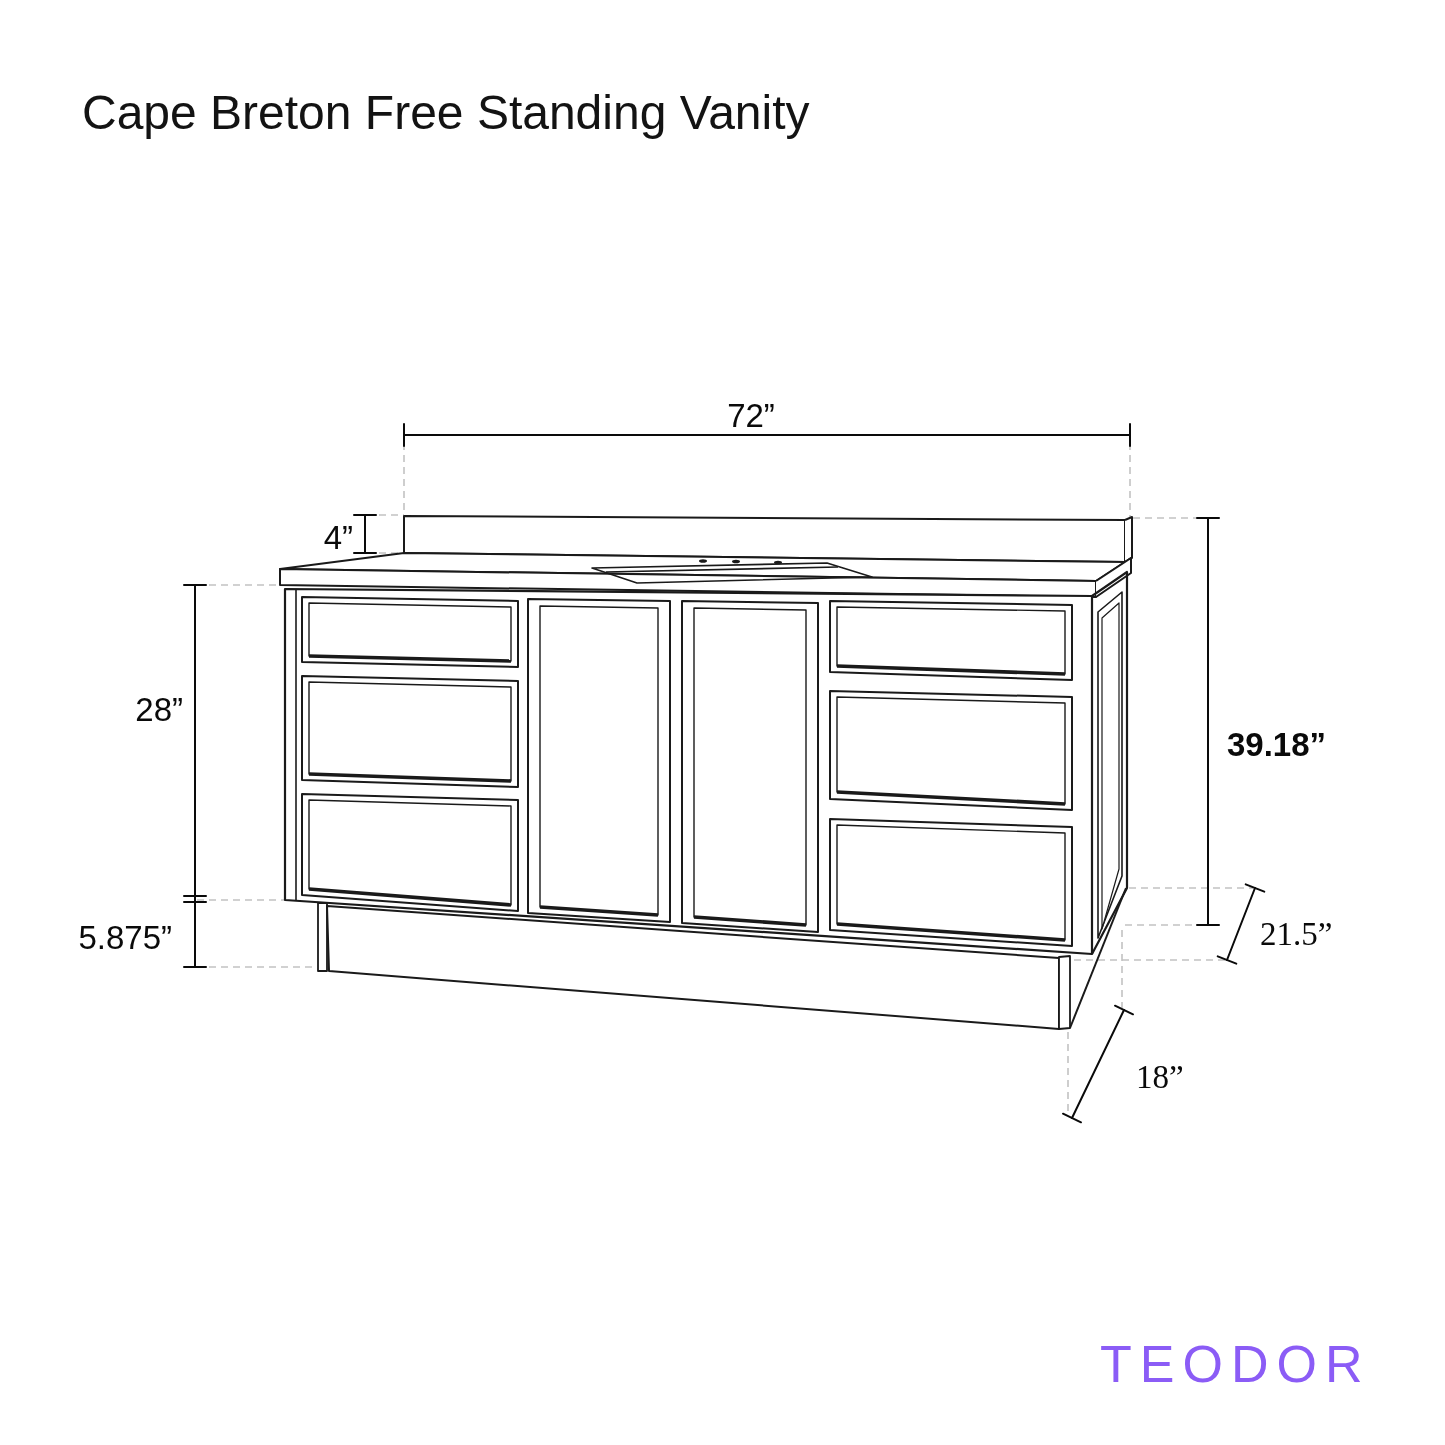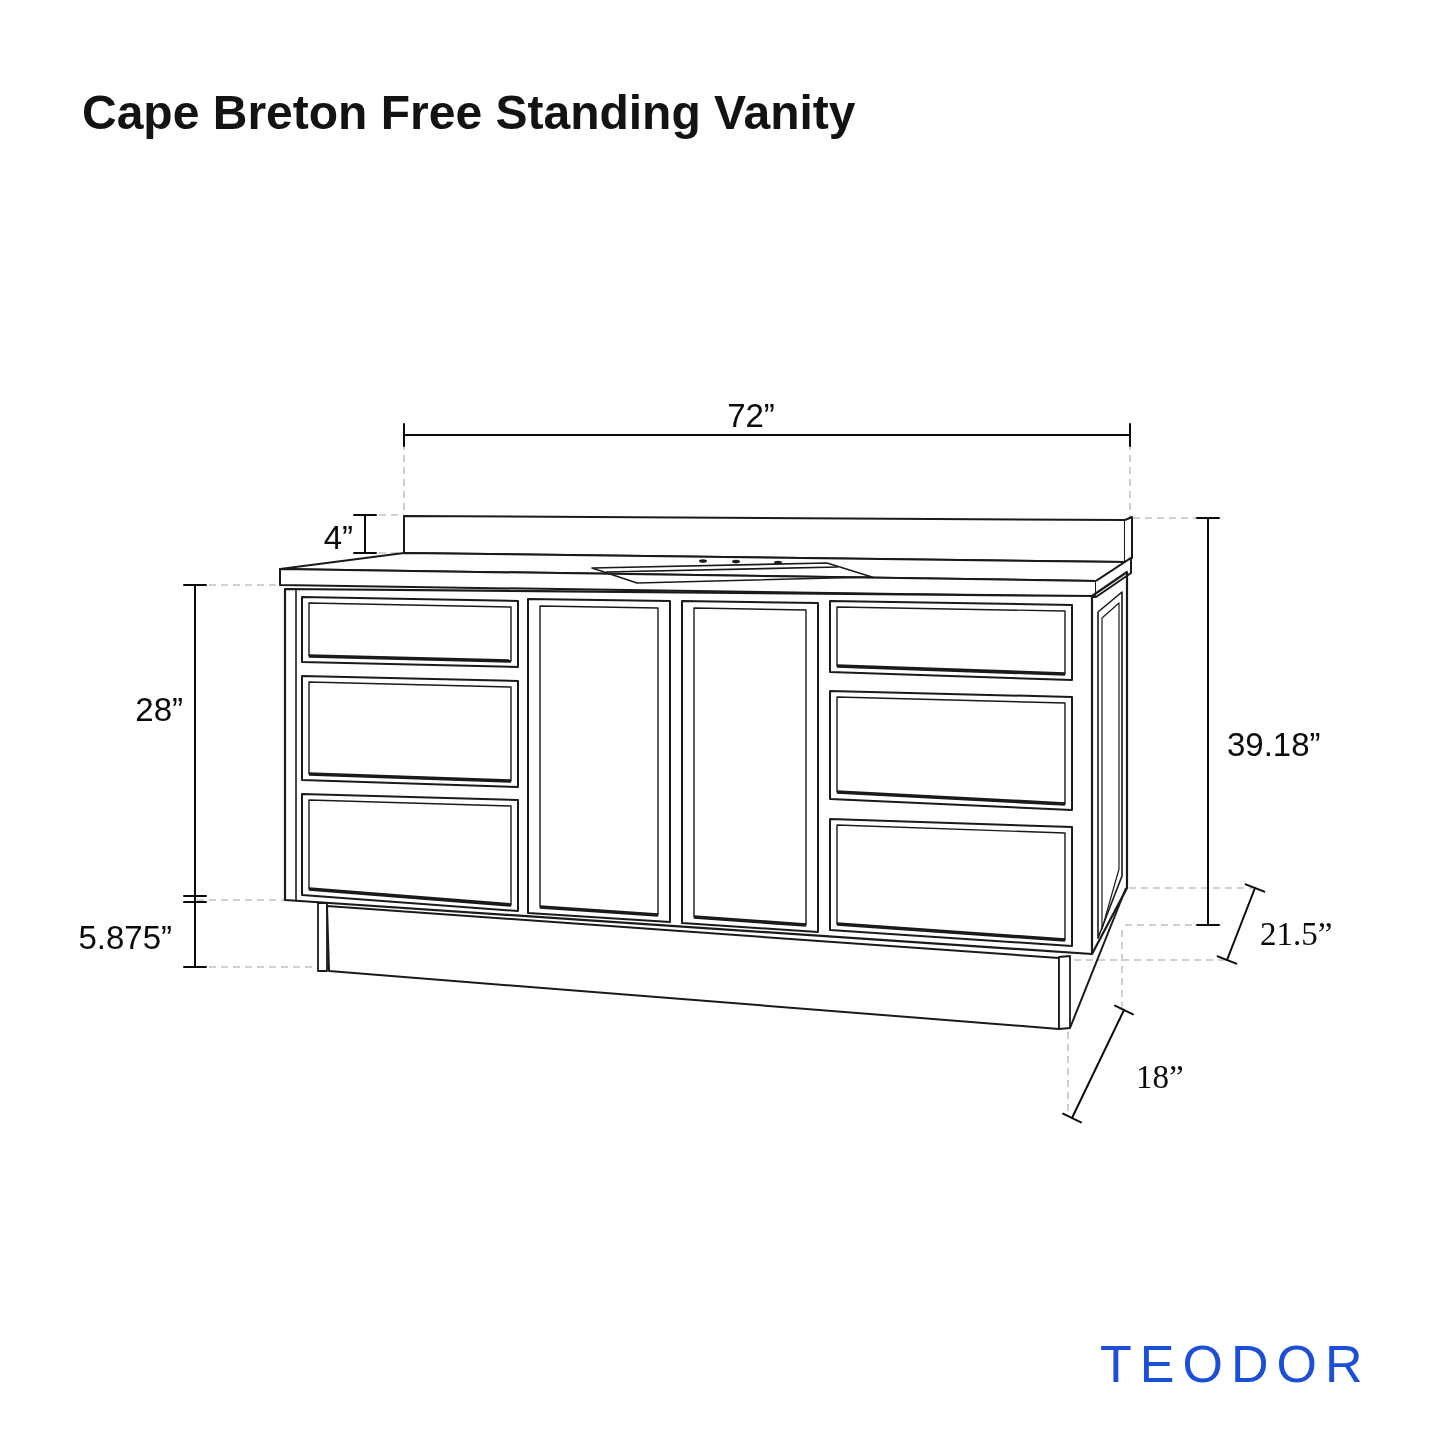--- a/index.html
+++ b/index.html
@@ -4,30 +4,30 @@
 <style>
   html,body{margin:0;padding:0;}
   body{
     width:1445px;height:1445px;position:relative;background:#ffffff;
     font-family:"Liberation Sans", sans-serif;color:#000;overflow:hidden;
   }
   #drawing{position:absolute;left:0;top:0;width:1445px;height:1445px;}
   .title-block{
     position:absolute;left:82px;top:78px;
     font-size:48px;line-height:69px;color:#131313;
-    letter-spacing:0px;font-weight:700;
+    letter-spacing:0px;font-weight:400;
   }
   .dim-label{
     position:absolute;font-size:33px;line-height:1.05;color:#0a0a0a;white-space:nowrap;
   }
   .dim-label.center{transform:translateX(-50%);text-align:right;}
   .dim-label.right{text-align:right;}
   .brand{
     position:absolute;left:1100px;top:1334px;
-    font-size:52px;font-weight:100;letter-spacing:8px;color:#1d4ed8;
+    font-size:52px;font-weight:100;letter-spacing:8px;color:#8b5cf6;
   }
   svg *{vector-effect:non-scaling-stroke;}
 </style>
 </head>
 <body>
 
 <svg id="drawing" viewBox="0 0 1445 1445" xmlns="http://www.w3.org/2000/svg">
 
   <g stroke="#c2c2c2" stroke-width="1.6" fill="none" stroke-dasharray="7 5">
     <path d="M404 443 V514"></path>
@@ -170,19 +170,19 @@
 </div>
 
 <div class="dim-label center" style="left:751px;top:399px;">72”</div>
 
 <div class="dim-label right" style="left:250px;top:521px;width:103px;">4”</div>
 
 <div class="dim-label right" style="left:80px;top:693px;width:103px;">28”</div>
 
 <div class="dim-label right" style="left:39px;top:921px;width:133px;">5.875”</div>
 
-<div class="dim-label" style="left:1227px;top:728px;">39.18”</div>
+<div class="dim-label" style="left:1227px;top:728px;font-weight:bold;">39.18”</div>
 
 <div class="dim-label" style="left:1260px;top:917px;font-family:Liberation Serif, serif;">21.5”</div>
 
 <div class="dim-label" style="left:1136px;top:1060px;font-family:Liberation Serif, serif;">18”</div>
 
 <div class="brand">TEODOR</div>
 
 </body></html>

